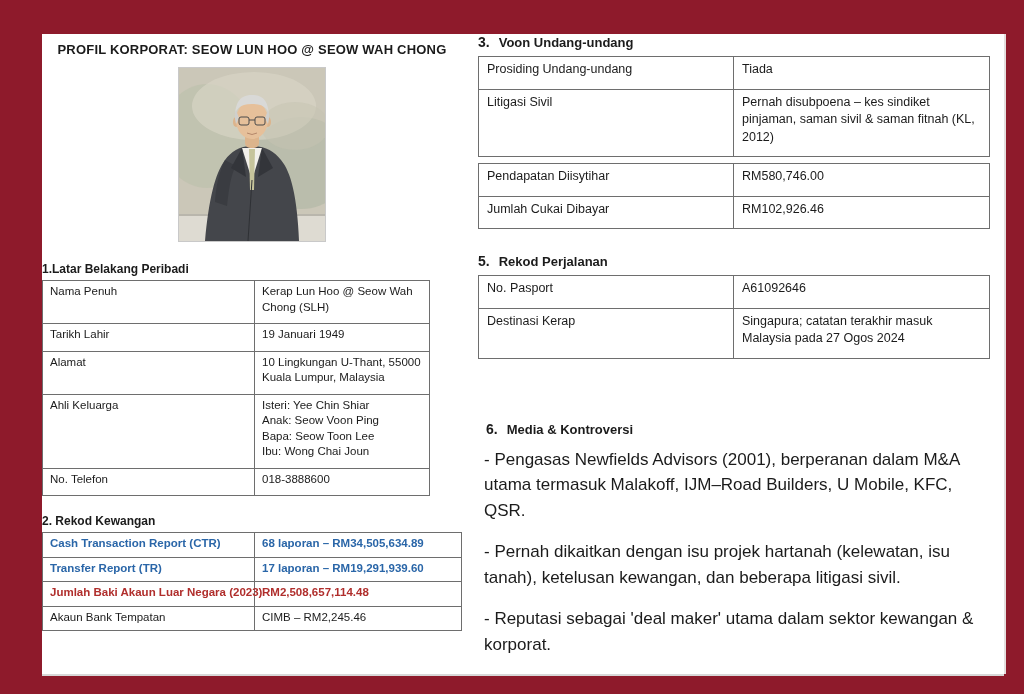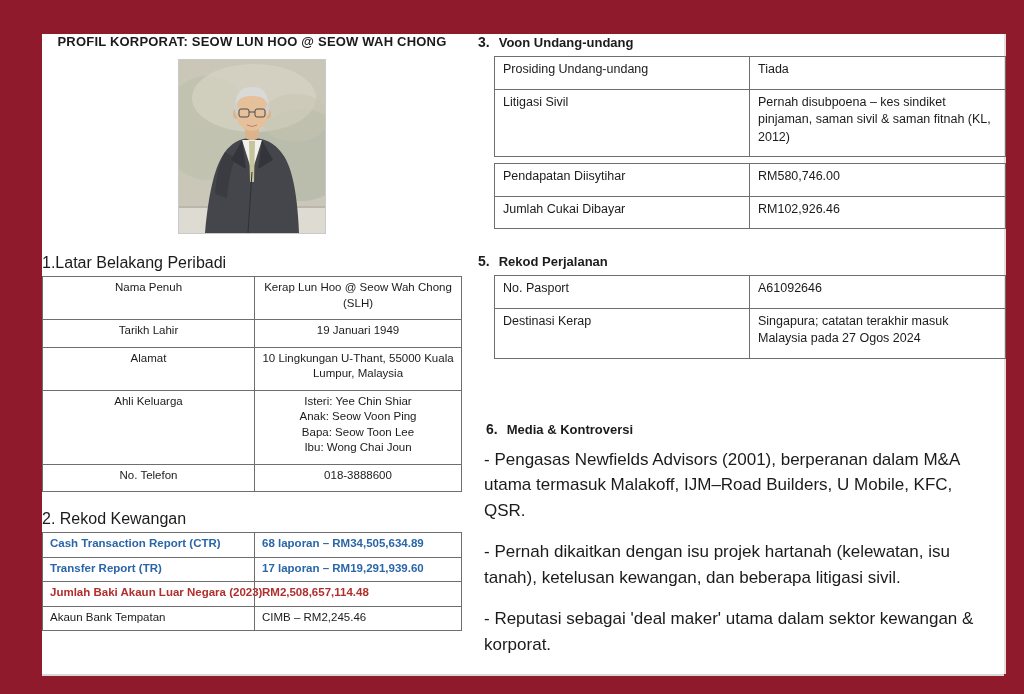--- a/index.html
+++ b/index.html
@@ -14,60 +14,61 @@
   .page {
     position: absolute; left: 42px; top: 34px;
     width: 962px; height: 640px;
     background: #ffffff;
     box-shadow: 0 2px 0 #d8d8d8, 2px 0 0 #e4dede;
   }
   .col-left  { position: absolute; left: 0;     top: 0; width: 420px; }
   .col-right { position: absolute; left: 436px; top: 0; width: 514px; }
 
   .doc-title {
+    margin-top: 8px;
     text-align: center;
     font-size: 13px; font-weight: bold;
     letter-spacing: 0.2px;
   }
   .photo-wrap { margin-top: 10px; display: flex; justify-content: center; }
   .photo { border: 1px solid #c9c9c9; display: block; }
 
   .h-left {
     margin: 20px 0 4px 0;
-    font-size: 16px; font-weight: normal;
+    font-size: 12px; font-weight: bold;
   }
   .h-left.second { margin-top: 18px; }
 
   table.t {
     border-collapse: collapse;
     table-layout: fixed;
   }
   table.t td {
     border: 1px solid #6e6e6e;
     vertical-align: top;
     line-height: 1.35;
   }
-  table.t1 { width: 420px; font-size: 11.5px; text-align: center; }
+  table.t1 { width: 388px; font-size: 11.5px; }
   table.t1 td { padding: 3px 7px 8px 7px; }
   table.t1 col.c1 { width: 212px; }
   table.t2 { width: 420px; font-size: 11.5px; }
   table.t2 td { padding: 3px 7px 5px 7px; white-space: nowrap; }
   table.t2 col.c1 { width: 212px; }
 
   table.tr-side { width: 512px; font-size: 12.5px; }
   table.tr-side td { padding: 4px 8px 10px 8px; line-height: 1.4; }
   table.tr-side col.c1 { width: 255px; }
 
   .pre { white-space: pre-line; }
   .c-blue { color: #2a66a8; font-weight: bold; }
   .c-red  { color: #b02e2c; font-weight: bold; }
 
   .h-right { margin: 0; font-size: 13px; font-weight: bold; }
   .h-right .num { font-size: 14px; margin-right: 9px; }
-  .mt-t3 { margin-top: 6px; margin-left: 16px; }
+  .mt-t3 { margin-top: 6px; }
   .h4-gap { margin-top: 18px; }
   .h5-gap { margin-top: 24px; }
   .h6-gap { margin-top: 62px; padding-left: 8px; }
   .media-list { margin-top: 10px; padding-left: 6px; width: 505px; }
   .media-list p { margin: 0 0 16px 0; font-size: 17px; line-height: 1.5; }
 </style>
 </head>
 <body>
 
 <div class="frame">

